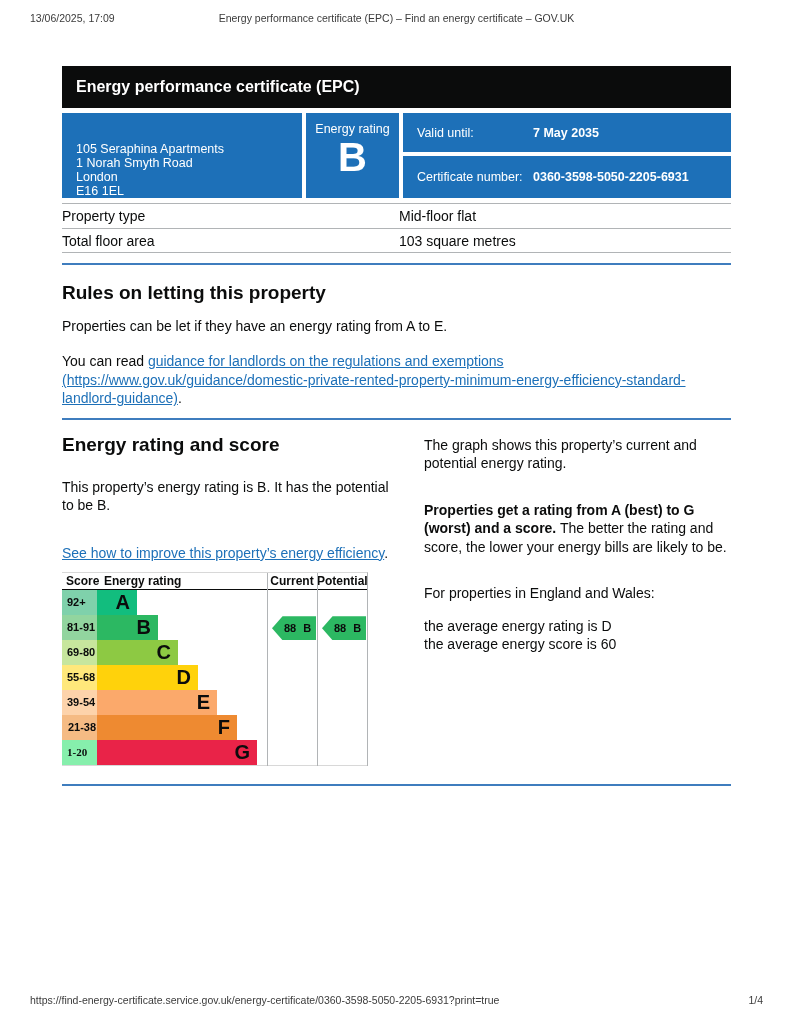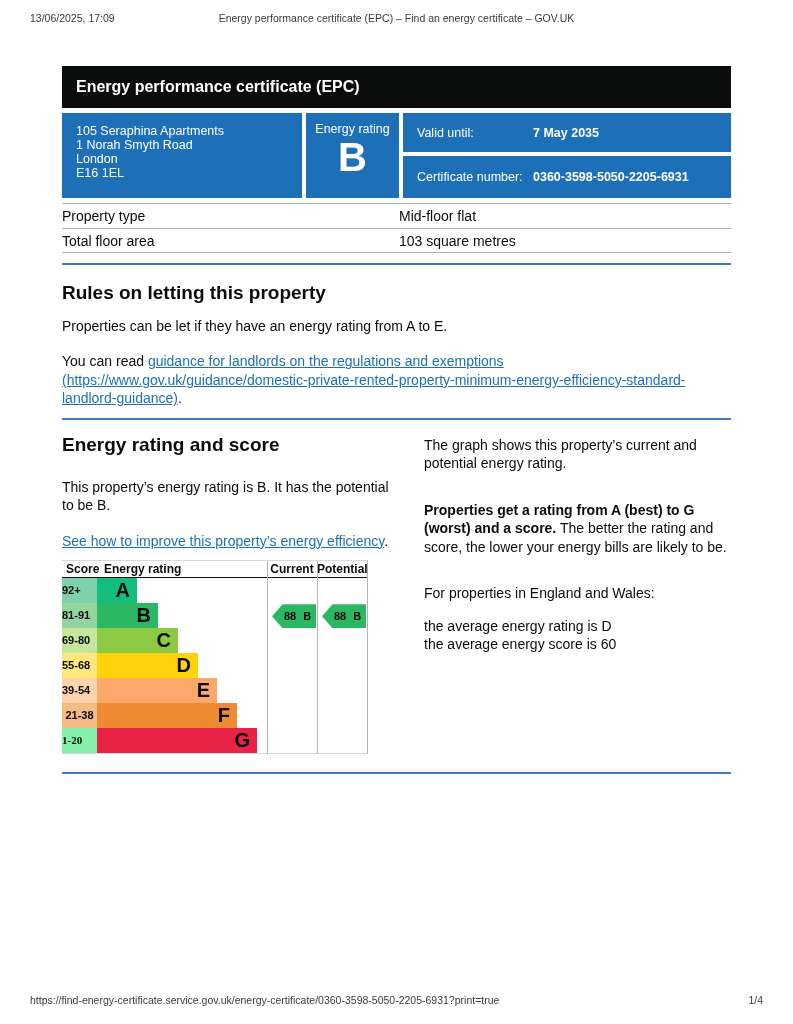--- a/index.html
+++ b/index.html
@@ -21,21 +21,21 @@
   .print-footer .pg { float:right; }
 
   .content { width:669px; margin:38px auto 0 62px; }
 
   .banner { background:#0b0c0c; color:#fff; height:42px; line-height:42px;
     padding-left:14px; font-size:16px; font-weight:bold; }
 
   
   .panel { display:flex; gap:4px; margin-top:5px; height:85px; }
   .box { background:#1d70b8; color:#fff; }
-  .addr { width:240px; padding:11px 14px; font-size:12.5px; line-height:1.12; }
+  .addr { width:240px; padding:29px 14px; font-size:12.5px; line-height:1.12; }
   .rating-box { width:93px; display:flex; flex-direction:column; align-items:center;
     padding-top:9px; }
   .rating-box .lbl { font-size:12.5px; }
   .rating-box .big { font-size:40px; font-weight:bold; line-height:1.05; }
   .panel-right { flex:1; display:flex; flex-direction:column; gap:4px; }
   .kv-box { display:flex; align-items:center; padding-left:14px; font-size:12.5px; }
   .kv-box.valid { height:39px; }
   .kv-box.cert { flex:1; }
   .kv-box .k { width:116px; }
   .kv-box .v { font-weight:bold; }
@@ -52,40 +52,40 @@
   h2 { font-size:19px; font-weight:bold; margin-top:17px; }
   .section p { margin-top:13px; line-height:1.32; }
   .section .p2 { margin-top:17px; }
   a.link { color:#1d70b8; text-decoration:underline; }
 
   .cols { display:flex; margin-top:0; }
   .col-l { width:338px; }
   .col-r { margin-left:24px; flex:1; }
   .col-l h2 { margin-top:14px; }
   .col-l .intro { margin-top:22px; line-height:1.32; }
-  .col-l .improve { margin-top:17px; line-height:1.32; }
+  .col-l .improve { margin-top:29px; line-height:1.32; }
   .col-r p { line-height:1.32; }
   .col-r .rp1 { margin-top:16px; }
   .col-r .rp2 { margin-top:28px; }
   .col-r .rp3 { margin-top:28px; }
   .col-r .avg { margin-top:14px; }
 
   
   .chart { position:relative; margin-top:10px; width:306px;
     border-top:1px solid #d8d8d8; border-right:1px solid #b1b4b6; }
   .chart-header { display:flex; height:17px; align-items:center;
     border-bottom:1px solid #0b0c0c; font-size:12px; font-weight:bold; }
   .hd-score { width:35px; padding-left:4px; }
   .hd-band  { flex:1; padding-left:7px; }
   .hd-cur   { width:50px; text-align:center; }
   .hd-pot   { width:50px; text-align:center; }
   .chart-rows { position:relative; border-bottom:1px solid #d8d8d8; }
   .epc-row { display:flex; height:25px; }
   .epc-score { width:35px; font-size:11px; font-weight:bold; line-height:25px;
-    }
+    padding-left:5px; }
   .epc-barwrap { flex:1; }
   .epc-bar { height:25px; display:flex; align-items:center; justify-content:flex-end;
     padding-right:7px; font-size:20px; font-weight:bold; line-height:25px; }
   .vline { position:absolute; top:0; bottom:0; width:1px; background:#b1b4b6; }
   .vline.v1 { left:205px; } .vline.v2 { left:255px; }
   .epc-arrow { position:absolute; width:44px; height:24px; color:#0b0c0c;
     display:flex; align-items:center; justify-content:center; gap:7px;
     padding-left:7px; font-size:11px; font-weight:bold;
     clip-path:polygon(0 50%, 24% 0, 100% 0, 100% 100%, 24% 100%); }
 

